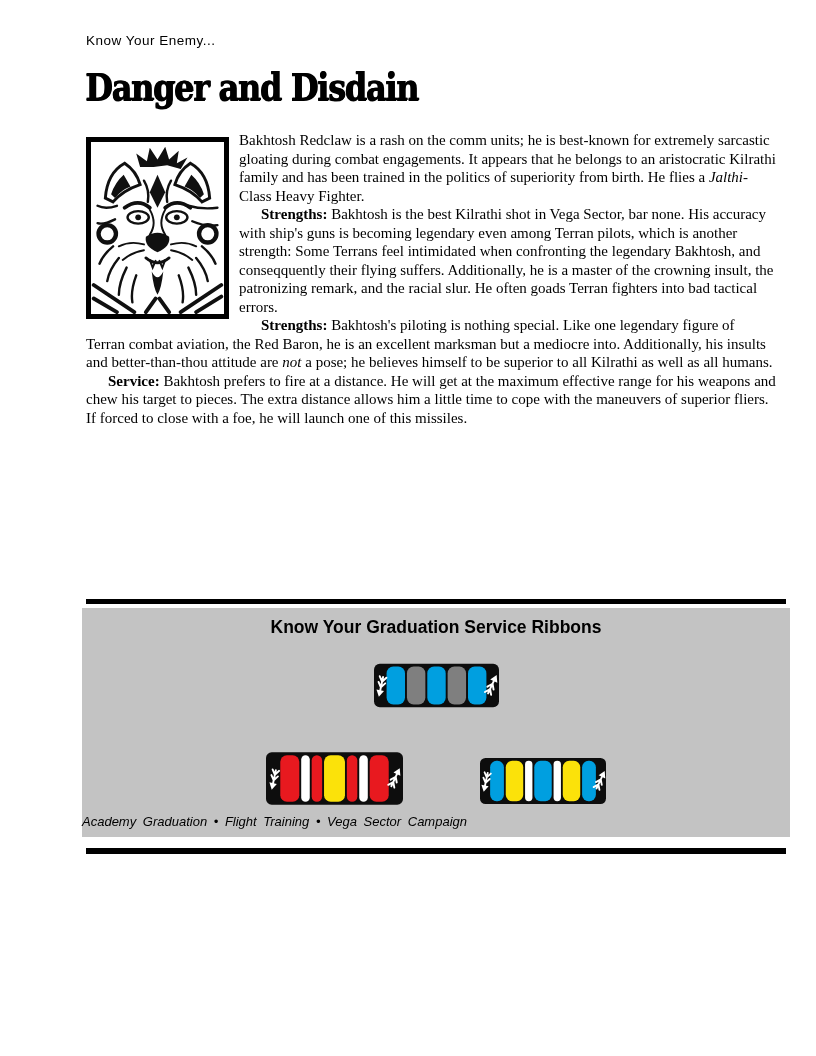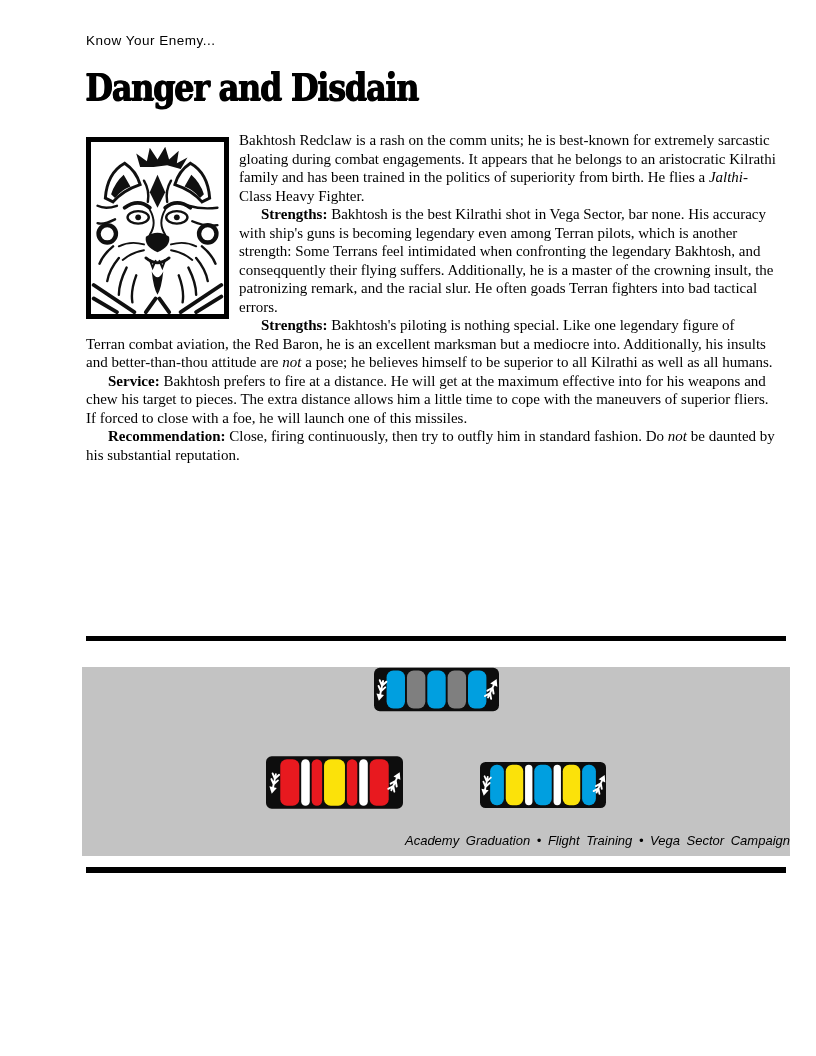--- a/index.html
+++ b/index.html
@@ -69,23 +69,23 @@
   }
   .panel-intro{
     margin:7px 8px 0 8px;
     font-size:13px;
     line-height:17px;
   }
   .ribbon-row-1{display:flex;justify-content:center;margin-top:26px;}
   .ribbon-row-2{display:flex;justify-content:center;align-items:flex-end;gap:77px;margin-top:43px;}
   .ribbon svg{display:block;}
   .panel-caption{
-    margin-top:23px;
+    margin-top:8px;
     padding-bottom:7px;
-    text-align:right;
+    text-align:left;
     font-style:italic;
     font-size:13px;
     line-height:16px;
     word-spacing:3px;
   }
 </style>
 </head>
 <body>
 
 <div class="page">
@@ -124,30 +124,30 @@
         </g>
       </svg>
     </div>
 
     <p><span>Bakhtosh Redclaw is a rash on the comm units; he is best-known for extremely sarcastic gloating during combat engagements. It appears that he belongs to an aristocratic Kilrathi family and has been trained in the politics of superiority from birth. He flies a </span><i>Jalthi</i><span>-Class Heavy Fighter.</span></p>
 
     <p class="indent"><b>Strengths:</b><span> Bakhtosh is the best Kilrathi shot in Vega Sector, bar none. His accuracy with ship's guns is becoming legendary even among Terran pilots, which is another strength: Some Terrans feel intimidated when confronting the legendary Bakhtosh, and conseqquently their flying suffers. Additionally, he is a master of the crowning insult, the patronizing remark, and the racial slur. He often goads Terran fighters into bad tactical errors.</span></p>
 
     <p class="indent"><b>Strengths:</b><span> Bakhtosh's piloting is nothing special. Like one legendary figure of Terran combat aviation, the Red Baron, he is an excellent marksman but a mediocre into. Additionally, his insults and better-than-thou attitude are </span><i>not</i><span> a pose; he believes himself to be superior to all Kilrathi as well as all humans.</span></p>
 
-    <p class="indent"><b>Service:</b><span> Bakhtosh prefers to fire at a distance. He will get at the maximum effective into for his weapons and chew his target to pieces. The extra distance allows him a little time to cope with the maneuvers of superior fliers. If forced to close with a foe, he will launch one of this missiles.</span></p>
-
-    <p class="indent"><b>Recommendation:</b><span> Close, firing continuously, then try to outfly him in standard fashion. Do </span><i>not</i><span> be daunted by his substantial reputation.</span></p>
+    <p class="indent"><b>Service:</b><span> Bakhtosh prefers to fire at a distance. He will get at the maximum effective range for his weapons and chew his target to pieces. The extra distance allows him a little time to cope with the maneuvers of superior fliers. If forced to close with a foe, he will launch one of this missiles.</span></p>
+
 
     <div style="clear:both"></div>
   </div>
 
   <div class="rule rule-top"></div>
 
   <div class="panel" style="background: rgb(195, 195, 195);">
+    <div class="panel-title">Know Your Graduation Service Ribbons</div>
 
     <div class="ribbon-row-1">
       <div class="ribbon">
           <svg viewBox="0 0 129 45" width="125" height="45">
             <rect x="0" y="0" width="129" height="45" rx="6" fill="#0d0d0d"></rect>
             <rect x="13" y="3" width="19" height="39" rx="7" fill="#009fe0"></rect>
             <rect x="34" y="3" width="19" height="39" rx="7" fill="#7f7f7f"></rect>
             <rect x="55" y="3" width="19" height="39" rx="7" fill="#009fe0"></rect>
             <rect x="76" y="3" width="19" height="39" rx="7" fill="#7f7f7f"></rect>
             <rect x="97" y="3" width="19" height="39" rx="7" fill="#009fe0"></rect>

